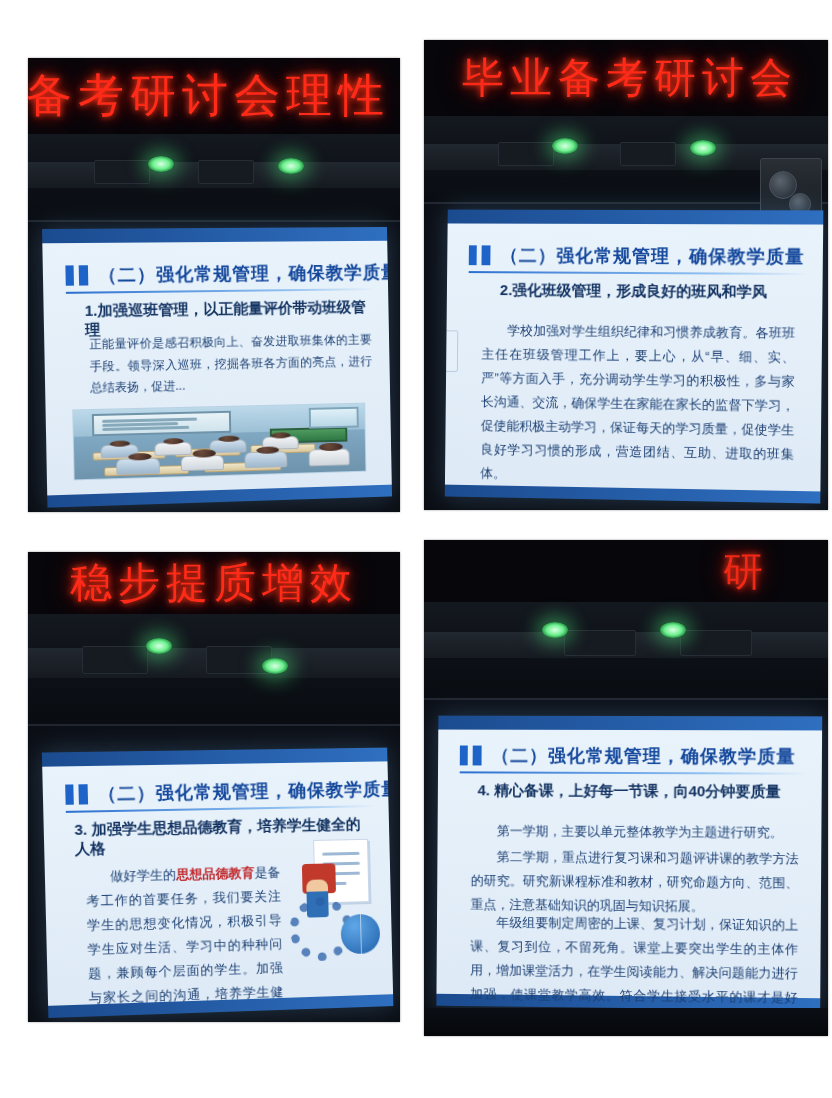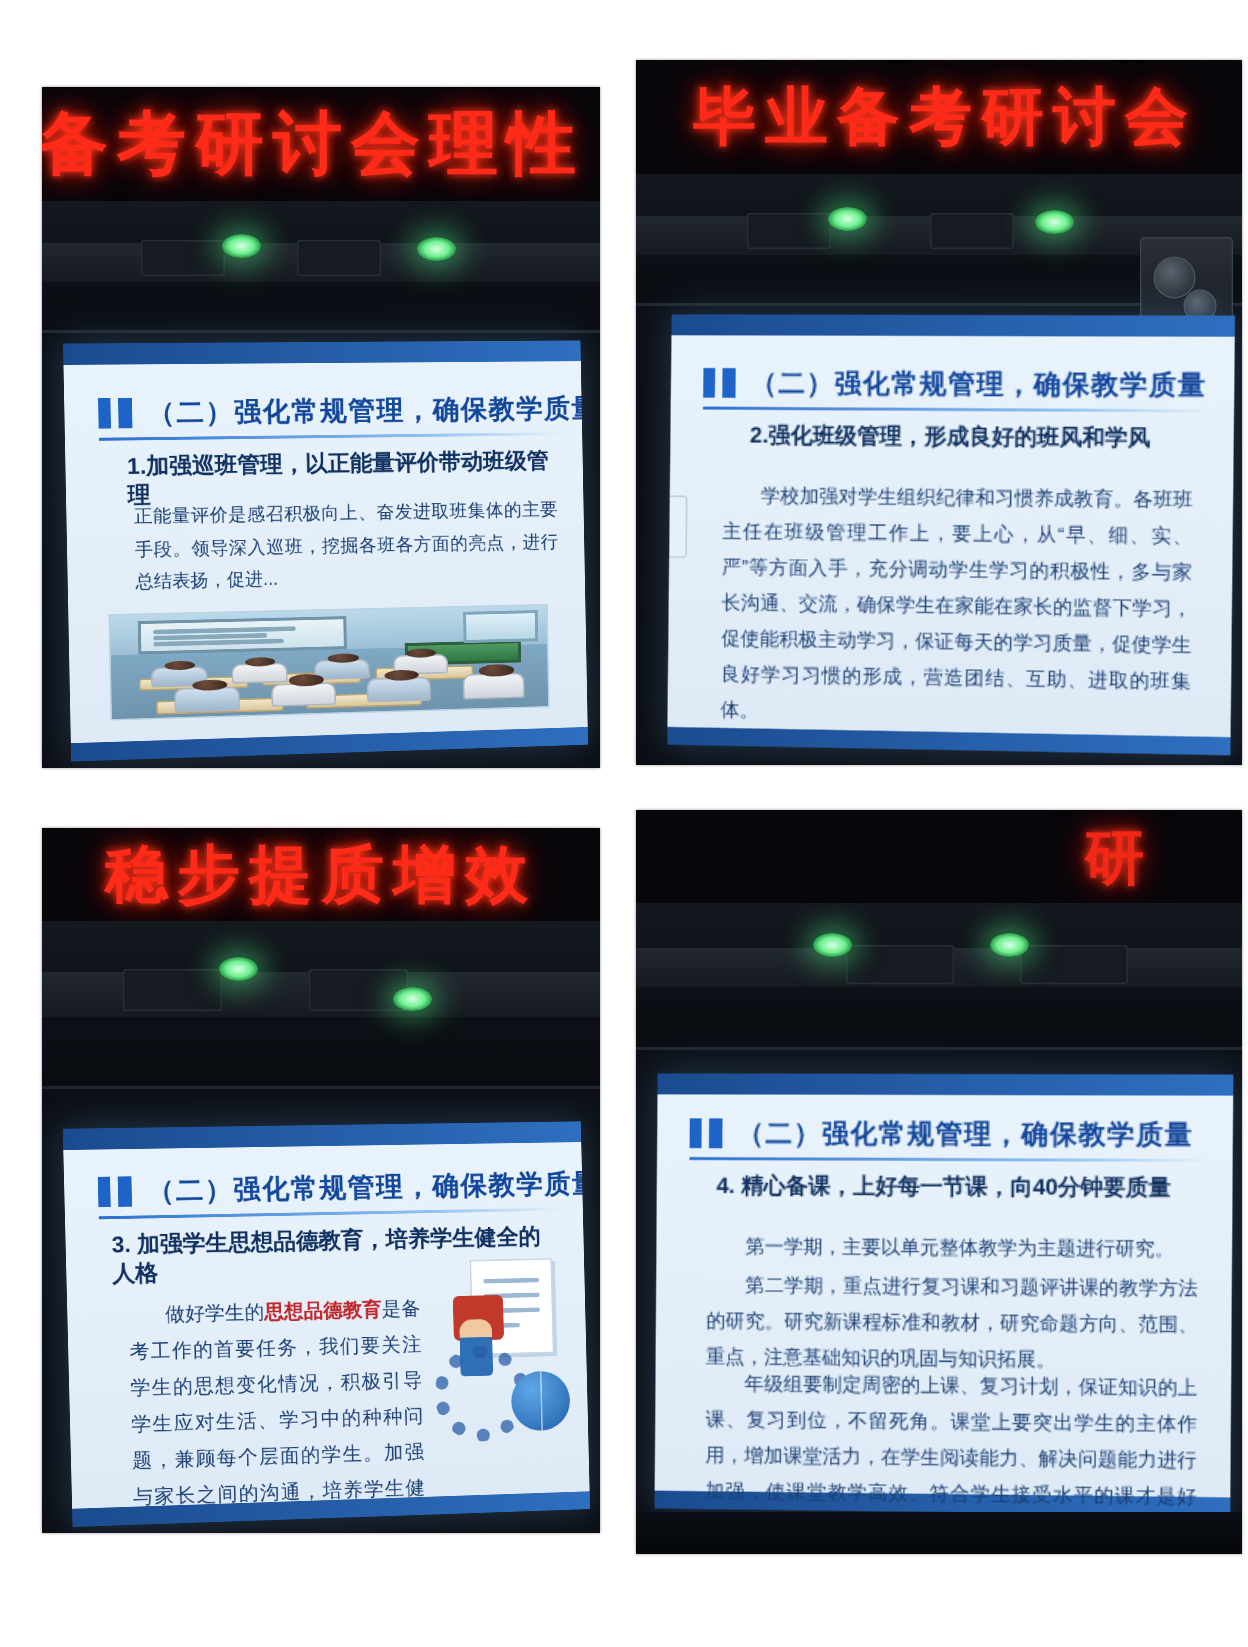--- a/index.html
+++ b/index.html
@@ -55,21 +55,21 @@
     border-bottom: 3px solid #121018;
     overflow: hidden;
     display: flex;
     align-items: center;
     justify-content: center;
   }
   .led-banner.short { height: 62px; }
   .led-text {
     white-space: nowrap;
     font-family: "Liberation Sans", sans-serif;
-    font-weight: bold;
+    font-weight: normal;
     color: #ff2a17;
     text-shadow: 0 0 6px #ff3b22, 0 0 14px #c41400, 0 0 28px #7a0c00;
     letter-spacing: 6px;
   }
   .p1 .led-text { font-size: 46px; transform: translateX(-6px); }
   .p2 .led-text { font-size: 42px; transform: translateX(4px); }
   .p3 .led-text { font-size: 42px; }
   .p4 .led-text { font-size: 40px; opacity: .95; transform: translateX(120px); }
 
   

